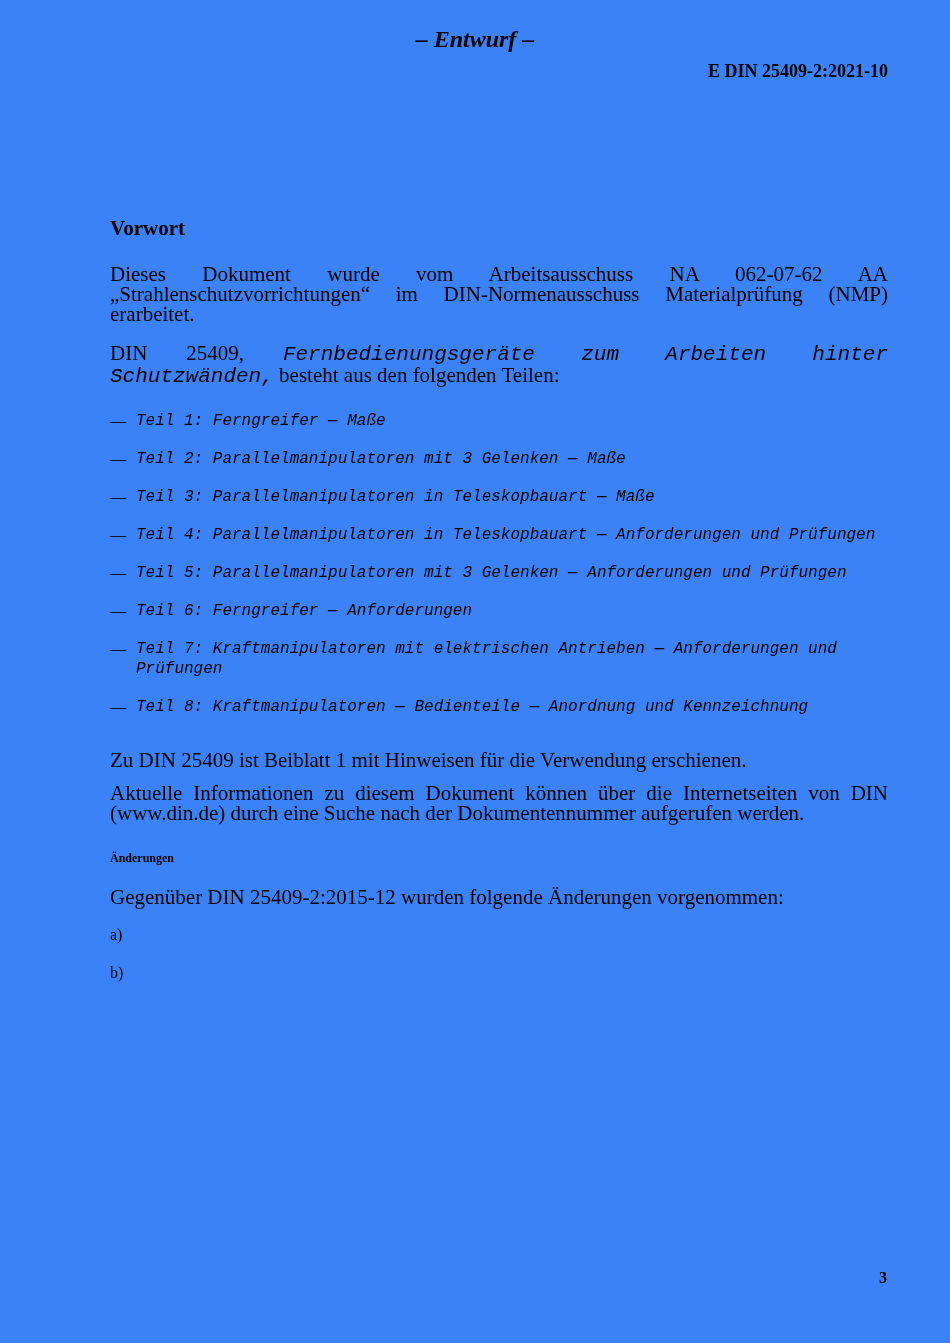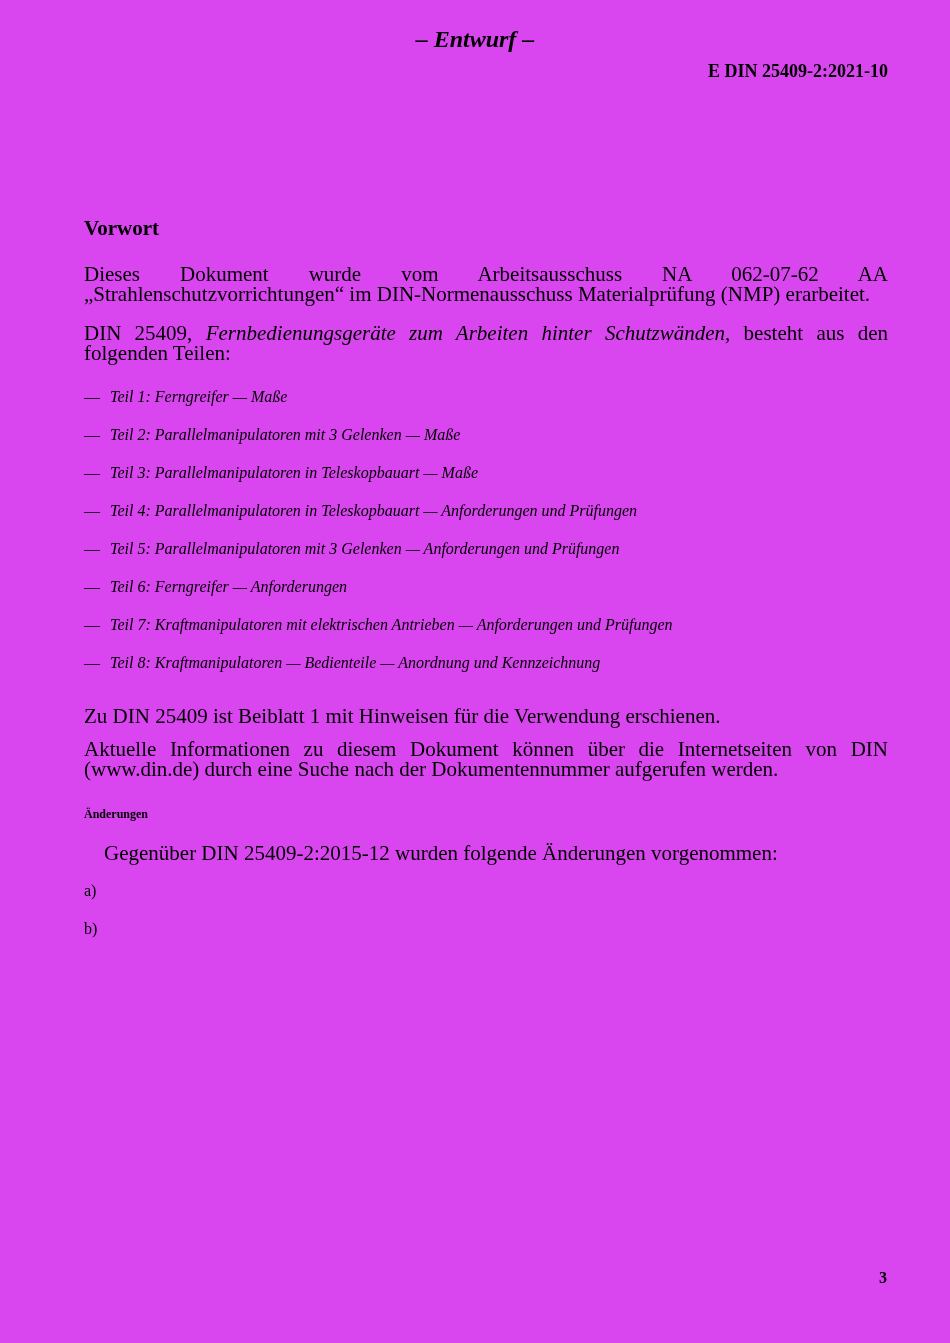--- a/index.html
+++ b/index.html
@@ -4,21 +4,21 @@
 <style>
   html, body {
     margin: 0;
     padding: 0;
     background: #ffffff;
   }
   .page {
     position: relative;
     width: 950px;
     height: 1343px;
-    background: #d946ef;
+    background: #3b82f6;
     color: #000000;
     font-family: "Liberation Serif", "DejaVu Serif", serif;
     overflow: hidden;
     box-sizing: border-box;
   }
   .draft-label {
     padding-top: 26px;
     text-align: center;
     font-size: 24px;
     font-weight: bold;
@@ -27,41 +27,41 @@
   }
   .doc-number {
     margin-top: 9px;
     padding-right: 62px;
     text-align: right;
     font-size: 18px;
     font-weight: bold;
     line-height: 20px;
   }
   .content {
-    padding-left: 84px;
+    padding-left: 110px;
     padding-right: 62px;
   }
   .section-title {
     margin: 0;
     margin-top: 135px;
     font-size: 21px;
     font-weight: bold;
     line-height: 25px;
   }
   .para {
     margin: 0;
     font-size: 21px;
     line-height: 20px;
     text-align: justify;
   }
   .p-intro    { margin-top: 23px; }
   .p-series   { margin-top: 19px; }
   .p-beiblatt { margin-top: 33px; }
   .p-info     { margin-top: 13px; }
-  .p-gegen    { margin-top: 19px; margin-left: 20px; }
+  .p-gegen    { margin-top: 19px; }
   .part-list  { margin-top: 24px; }
   .list-item {
     display: flex;
     font-size: 16px;
     line-height: 20px;
   }
   .list-item + .list-item { margin-top: 18px; }
   .list-item .marker {
     flex: none;
     width: 26px;
@@ -88,21 +88,21 @@
     width: 26px;
   }
   .page-number {
     position: absolute;
     top: 1268px;
     right: 63px;
     font-size: 16px;
     font-weight: bold;
     line-height: 20px;
   }
-  em { font-style: italic; }
+  em { font-style: italic; font-family: Liberation Mono, monospace; }
 </style>
 </head>
 <body>
 
 <div class="page">
 
   <div class="draft-label">– Entwurf –</div>
 
   <div class="doc-number">E DIN 25409-2:2021-10</div>
 

